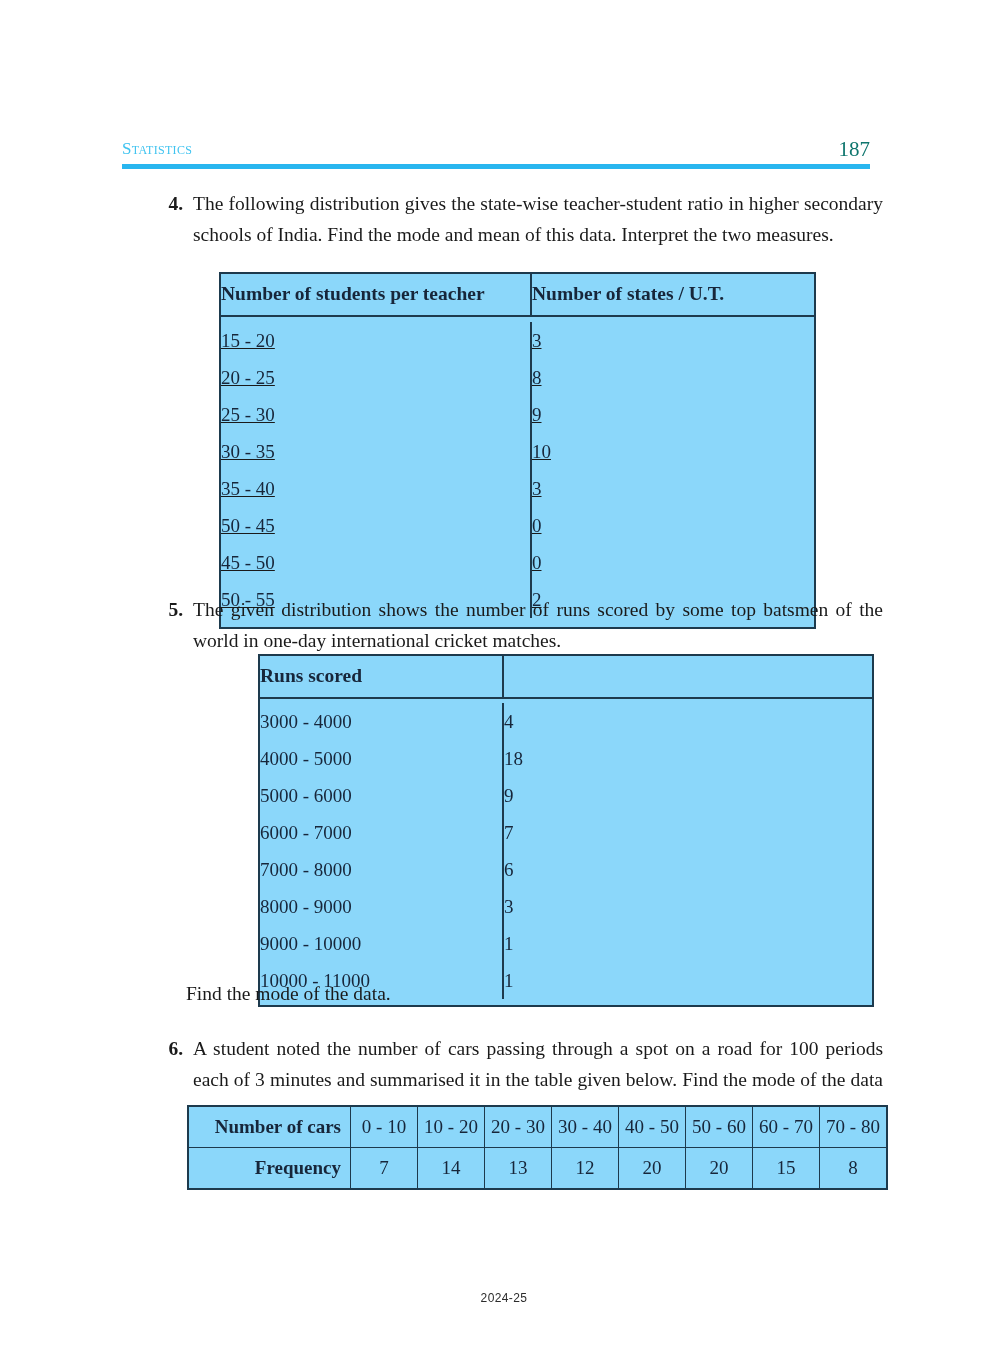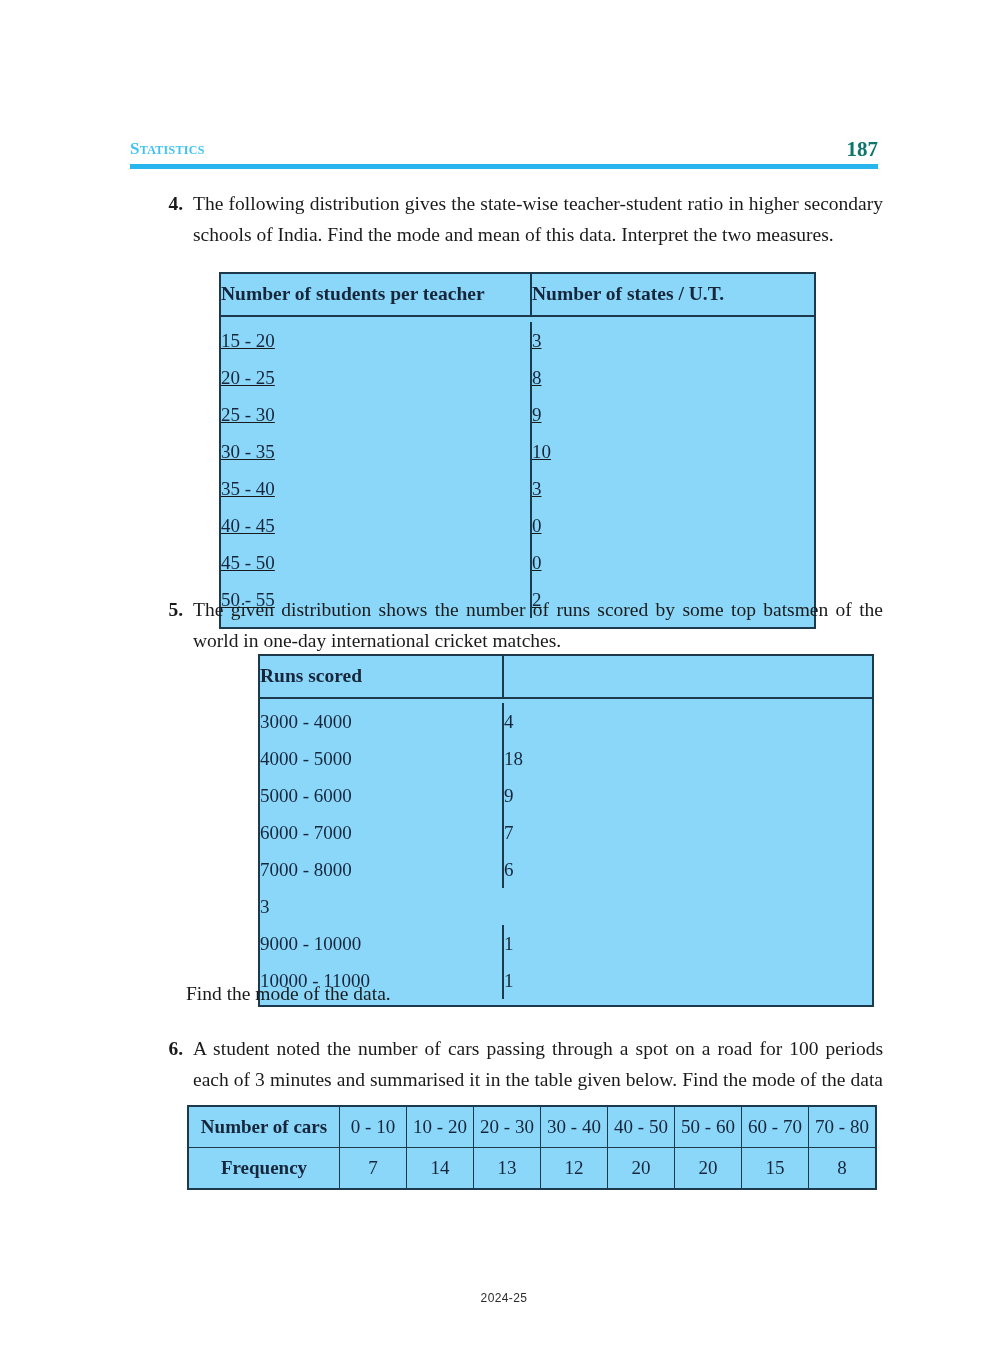--- a/index.html
+++ b/index.html
@@ -18,25 +18,24 @@
   .page {
     position: absolute;
     left: 0; top: 0;
     width: 1008px;
     height: 1363px;
   }
 
   
   .runhead {
     position: absolute;
-    left: 130px;
+    left: 122px;
     top: 139px;
     width: 748px;
     height: 30px;
-    font-weight: bold;
   }
   .runhead-title {
     position: absolute;
     left: 0;
     top: 0;
     font-family: "Liberation Serif", serif;
     font-size: 17px;
     font-variant: small-caps;
     letter-spacing: .3px;
     color: #3fc3f0;
@@ -145,22 +144,22 @@
   .gtable td {
     border: 1.5px solid #1d3a4d;
     font-size: 19px;
     color: #17263a;
     text-align: center;
     padding: 9px 0;
     background: #8bd7fa;
   }
   .gtable td.rowlabel {
     font-weight: bold;
-    text-align: center;
-    padding-left: 9px;
+    text-align: right;
+    padding-left: 20px;
     padding-right: 9px;
     width: 132px;
     white-space: nowrap;
   }
   .gtable td.datacell { width: 66px; }
 
   
   .footer {
     position: absolute;
     left: 0;
@@ -209,21 +208,21 @@
       </div>
       <div class="trow">
         <div class="cell c1 colsep">30 - 35</div>
         <div class="cell c2">10</div>
       </div>
       <div class="trow">
         <div class="cell c1 colsep">35 - 40</div>
         <div class="cell c2">3</div>
       </div>
       <div class="trow">
-        <div class="cell c1 colsep">40 - 45</div>
+        <div class="cell c1 colsep">50 - 45</div>
         <div class="cell c2">0</div>
       </div>
       <div class="trow">
         <div class="cell c1 colsep">45 - 50</div>
         <div class="cell c2">0</div>
       </div>
       <div class="trow">
         <div class="cell c1 colsep">50 - 55</div>
         <div class="cell c2">2</div>
       </div>
@@ -254,20 +253,21 @@
       </div>
       <div class="trow">
         <div class="cell c1 colsep">6000 - 7000</div>
         <div class="cell c2">7</div>
       </div>
       <div class="trow">
         <div class="cell c1 colsep">7000 - 8000</div>
         <div class="cell c2">6</div>
       </div>
       <div class="trow">
+        <div class="cell c1 colsep">8000 - 9000</div>
         <div class="cell c2">3</div>
       </div>
       <div class="trow">
         <div class="cell c1 colsep">9000 - 10000</div>
         <div class="cell c2">1</div>
       </div>
       <div class="trow">
         <div class="cell c1 colsep">10000 - 11000</div>
         <div class="cell c2">1</div>
       </div>

